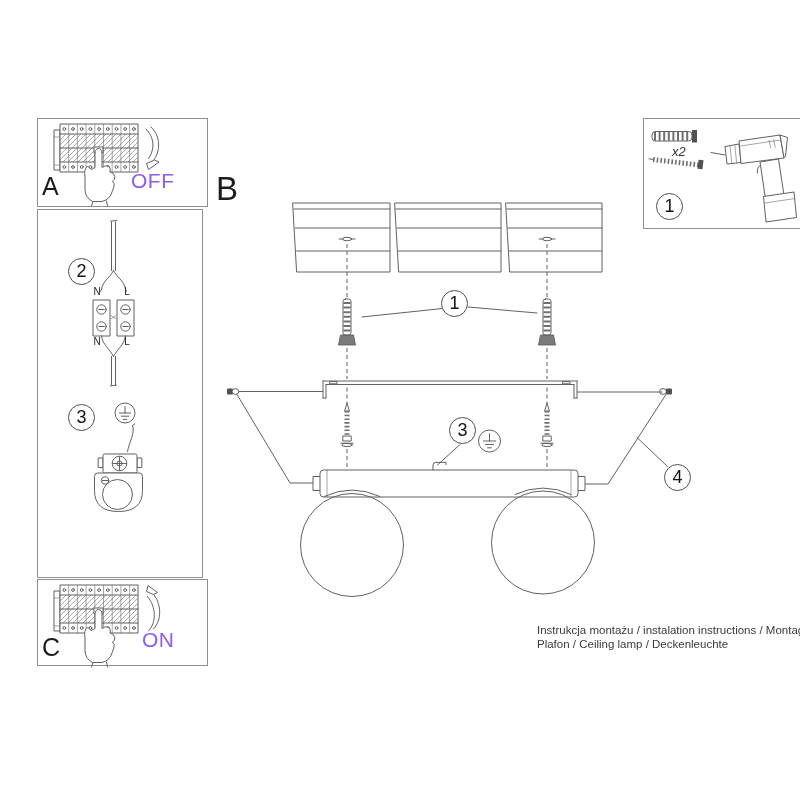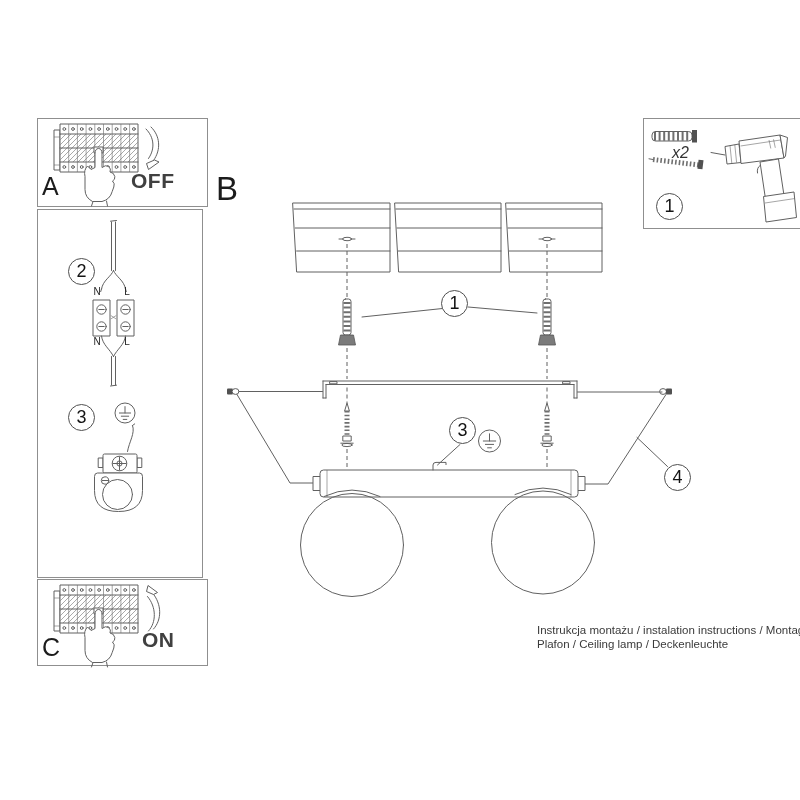--- a/index.html
+++ b/index.html
@@ -3,28 +3,28 @@
 <meta charset="utf-8">
 <style>
   html,body{margin:0;padding:0;}
   body{
     width:800px;height:800px;position:relative;background:#ffffff;
     font-family:"Liberation Sans", sans-serif;overflow:hidden;color:#1a1a1a;
   }
   .panel{position:absolute;border:1px solid #8f8f8f;background:#fff;box-sizing:border-box;}
   .abs{position:absolute;}
   .section-letter{position:absolute;color:#1c1c1c;font-weight:500;}
-  .state-label{position:absolute;color:#404040;font-weight:700;letter-spacing:0.5px;}
+  .state-label{position:absolute;color:#8b5cf6;font-weight:400;letter-spacing:0.5px;}
   .numc{
     position:absolute;width:27px;height:27px;border:1.4px solid #4f4f4f;border-radius:50%;
     display:flex;align-items:center;justify-content:center;font-size:18px;color:#141414;
     background:#fff;box-sizing:border-box;z-index:5;
   }
   .wire-label{position:absolute;font-size:10px;color:#222;width:12px;text-align:center;}
-  .qty-label{position:absolute;font-size:16px;font-style:italic;color:#333;}
+  .qty-label{position:absolute;font-size:13px;font-style:italic;color:#333;}
   .footer-line{font-size:11.5px;line-height:14px;color:#3a3a3a;white-space:nowrap;}
   svg{position:absolute;overflow:visible;}
   .ln{stroke:#616161;stroke-width:1;fill:none;stroke-linecap:round;stroke-linejoin:round;}
   .lnt{stroke:#6a6a6a;stroke-width:0.6;fill:none;}
   .lnw{stroke:#616161;stroke-width:1;fill:#ffffff;stroke-linejoin:round;}
   .dash{stroke:#616161;stroke-width:1;fill:none;stroke-dasharray:4 3;}
   .ribs{stroke:#6f6f6f;fill:none;}
   .dk{fill:#515151;stroke:none;}
 </style>
 </head>

